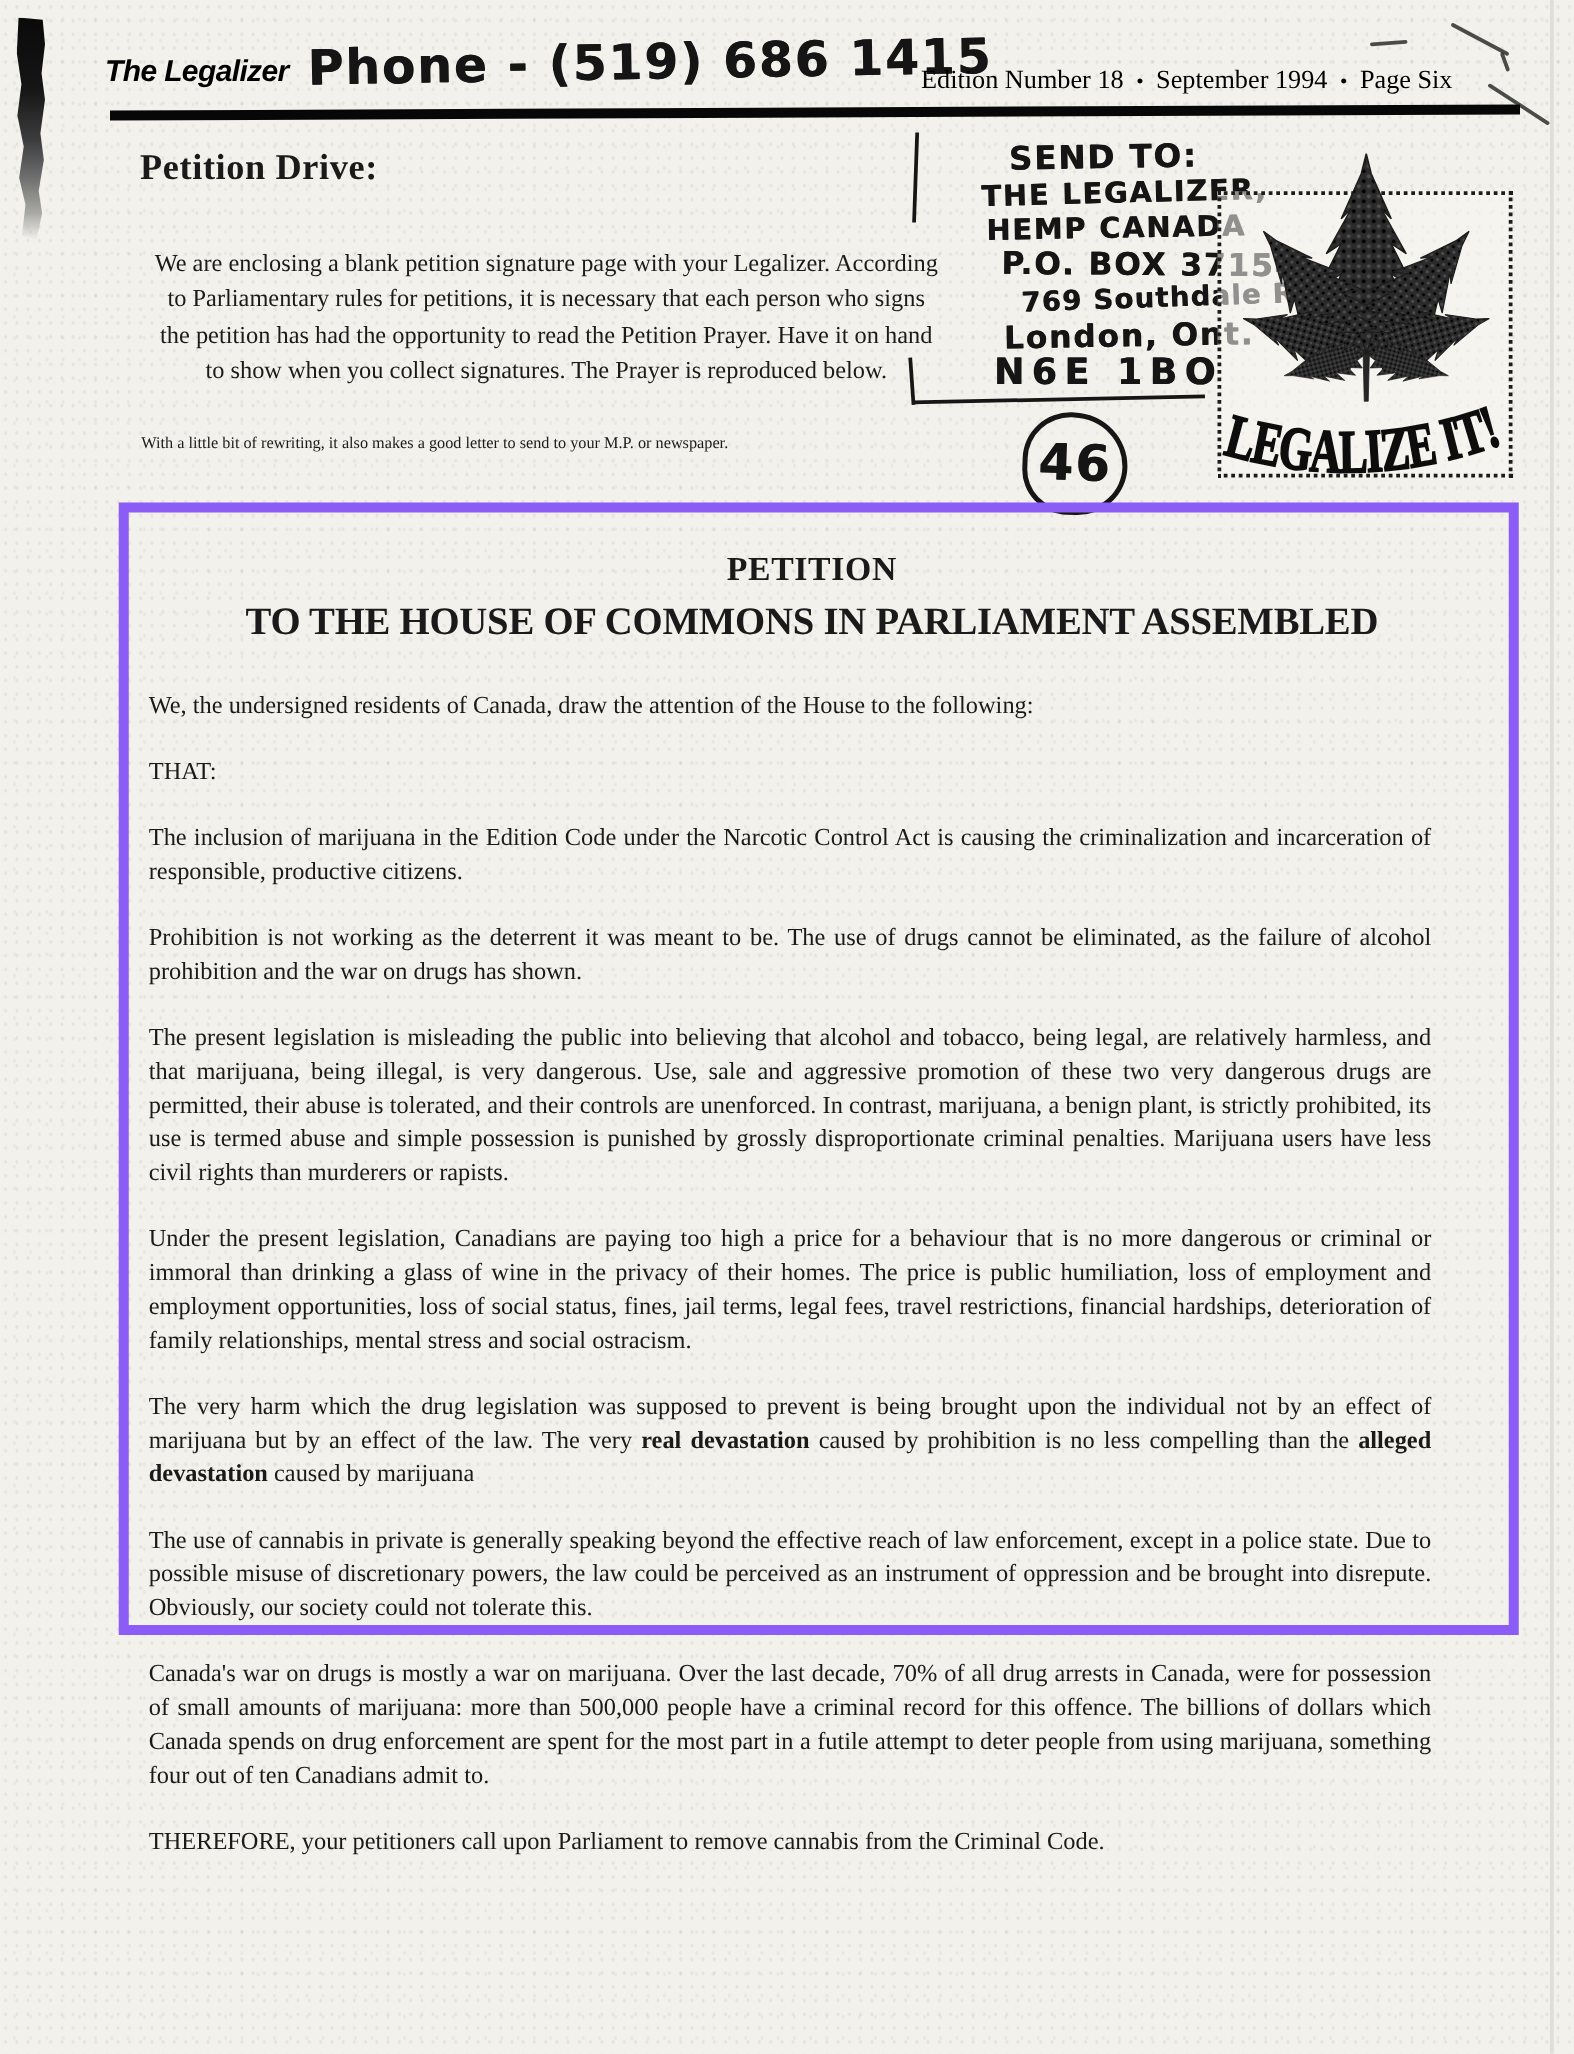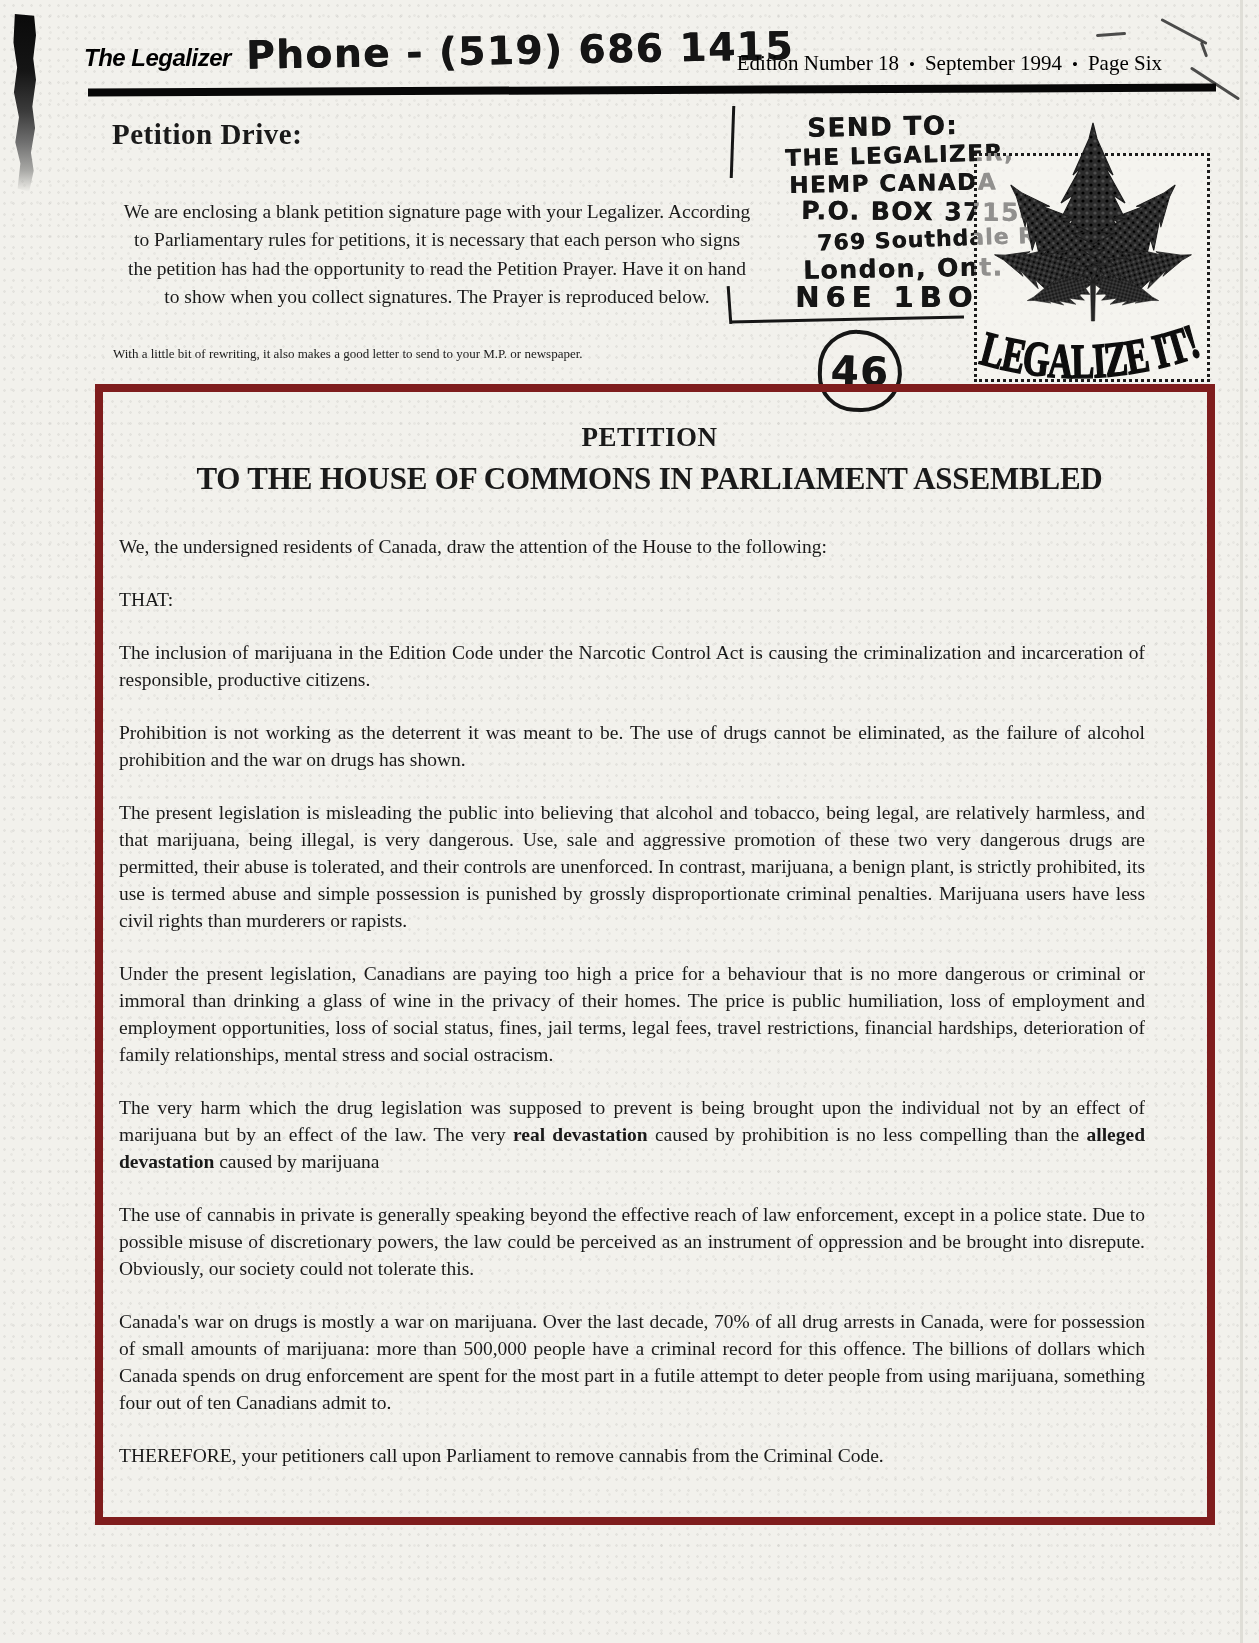--- a/index.html
+++ b/index.html
@@ -65,22 +65,22 @@
   .pd-p1{left:123px;top:178px;width:628px;font-size:19.5px;line-height:28.5px;text-align:center;}
   .pd-p2{left:113px;top:320px;width:628px;font-size:13px;line-height:41px;}
   
   .stamp{
     left:974px;top:153px;width:236px;height:229px;
     border:3px dotted #1c1c1c;box-sizing:border-box;background:rgba(247,246,242,.55);
   }
   .stamp svg{position:absolute;left:-3px;top:-43px;overflow:visible;}
   
   .pbox{
-    left:95px;top:384px;width:1120px;height:1141px;box-sizing:border-box;
-    border:8px solid #7f1d1d;padding:14px 62px 0 16px;
+    left:95px;top:402px;width:1120px;height:906px;box-sizing:border-box;
+    border:8px solid #8b5cf6;padding:14px 62px 0 16px;
   }
   .pbox .title1{font-size:27px;font-weight:bold;text-align:center;margin:16px 0 0 35px;letter-spacing:0.5px;}
   .pbox .title2{font-size:31px;font-weight:bold;text-align:center;margin:8px 0 0 35px;letter-spacing:-0.2px;}
   .pbox p{font-size:19.5px;line-height:27px;margin:26px 0 0 0;text-align:justify;}
   .pbox p.first{margin-top:36px;}
   .pbox b{font-weight:bold;}
 </style>
 </head>
 <body>
 

